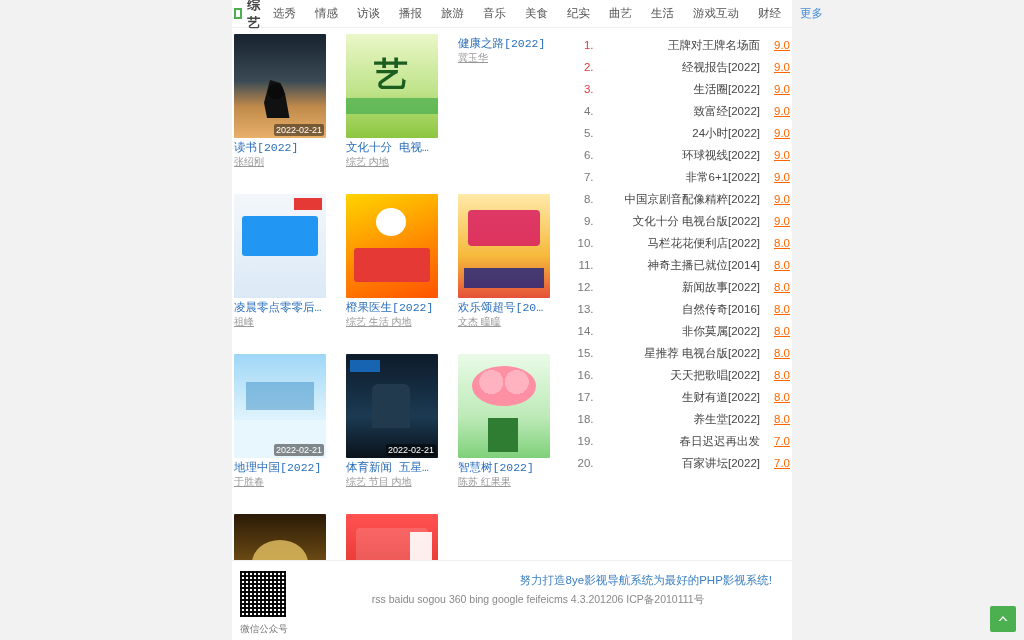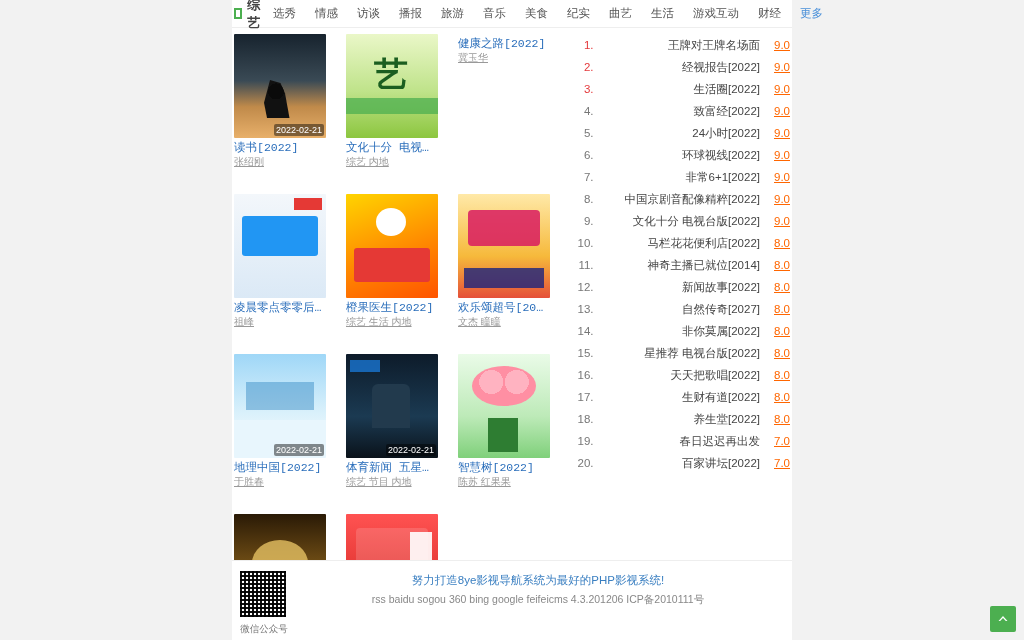--- a/index.html
+++ b/index.html
@@ -175,21 +175,21 @@
     margin-top: 4px;
     font-size: 9.5px;
     color: #777;
     white-space: nowrap;
   }
   .foot-mid {
     flex: 1;
     text-align: center;
     padding: 2px 14px 0 14px;
   }
-  .foot-mid .l1 { font-size: 11.5px; color: #3a7fc1; line-height: 18px; }
+  .foot-mid .l1 { font-size: 11.5px; color: #3a7fc1; line-height: 18px; text-align: right; }
   .foot-mid .l2 { font-size: 11px; color: #666; line-height: 17px; }
   .foot-mid .l3 { font-size: 10.5px; color: #888; line-height: 17px; margin-top: 2px;}
   
   .back-top {
     position: absolute;
     right: 8px; bottom: 8px;
     width: 26px; height: 26px;
     background: #4caf50;
     color: #fff;
     border-radius: 2px;
@@ -418,21 +418,21 @@
           <span class="rank-name">神奇主播已就位[2014]</span>
           <span class="rank-score">8.0</span>
         </div>
         <div class="rank-item">
           <span class="rank-no">12.</span>
           <span class="rank-name">新闻故事[2022]</span>
           <span class="rank-score">8.0</span>
         </div>
         <div class="rank-item">
           <span class="rank-no">13.</span>
-          <span class="rank-name">自然传奇[2027]</span>
+          <span class="rank-name">自然传奇[2016]</span>
           <span class="rank-score">8.0</span>
         </div>
         <div class="rank-item">
           <span class="rank-no">14.</span>
           <span class="rank-name">非你莫属[2022]</span>
           <span class="rank-score">8.0</span>
         </div>
         <div class="rank-item">
           <span class="rank-no">15.</span>
           <span class="rank-name">星推荐 电视台版[2022]</span>

